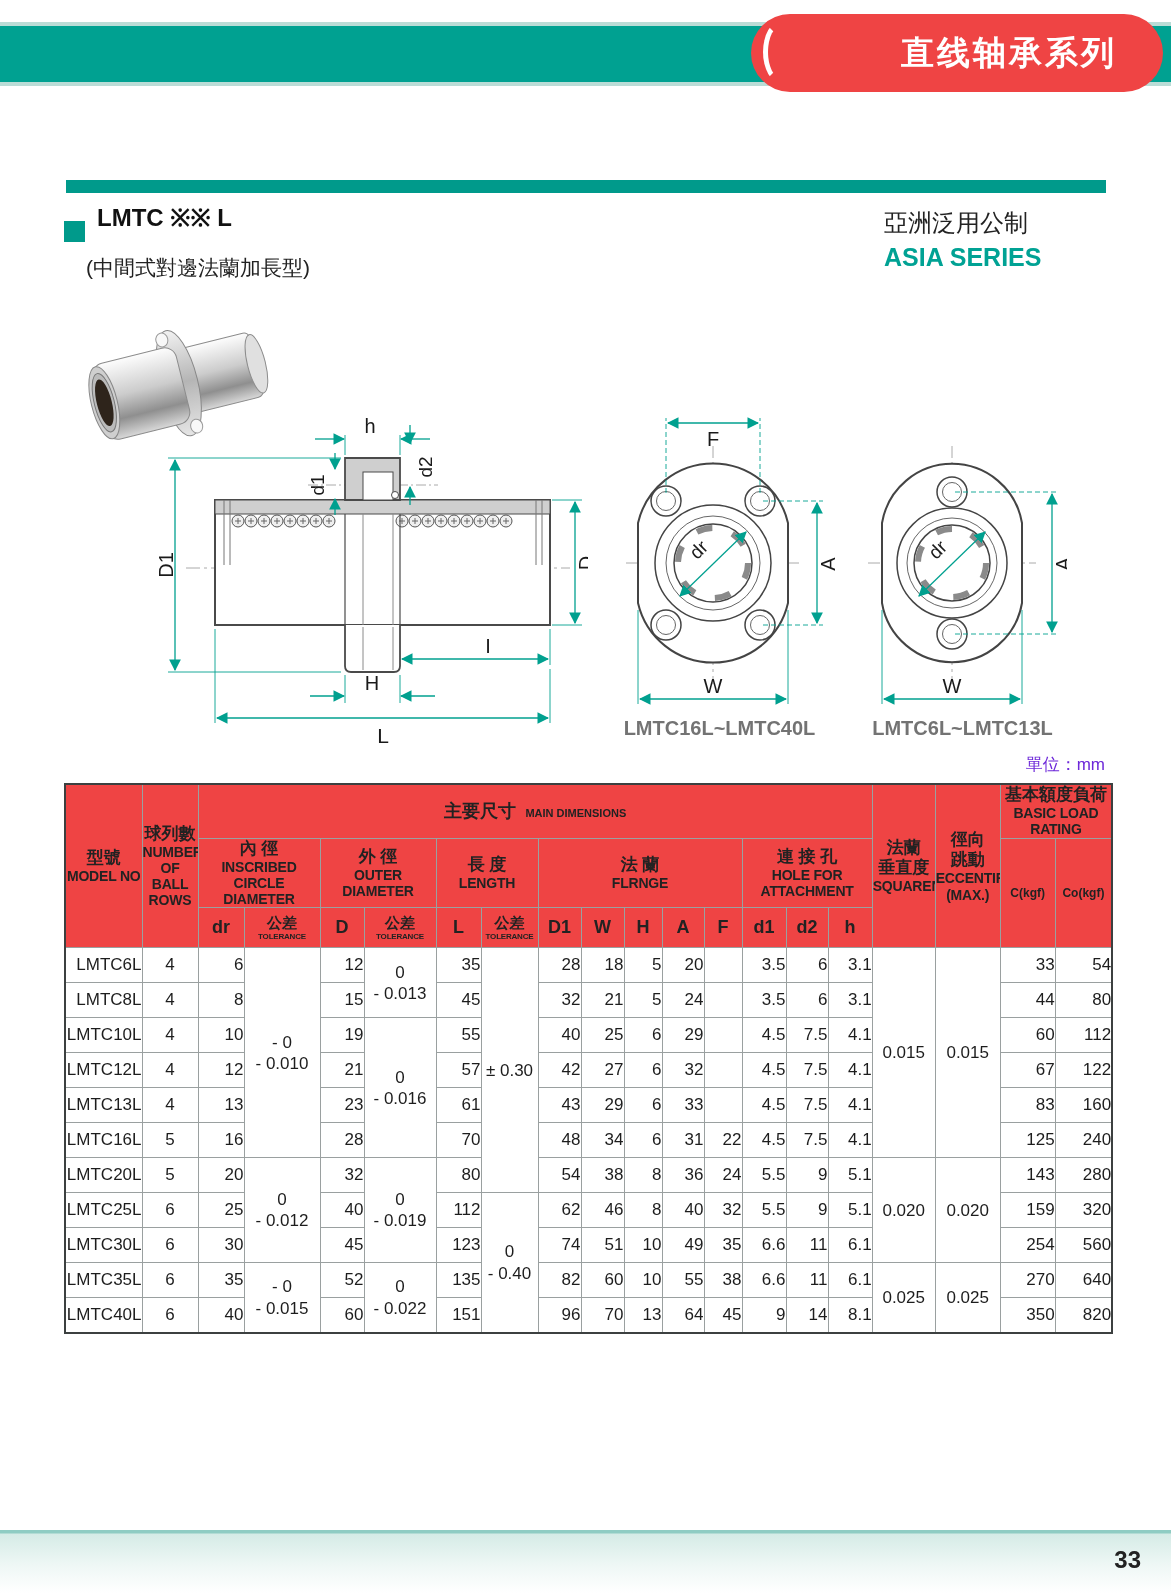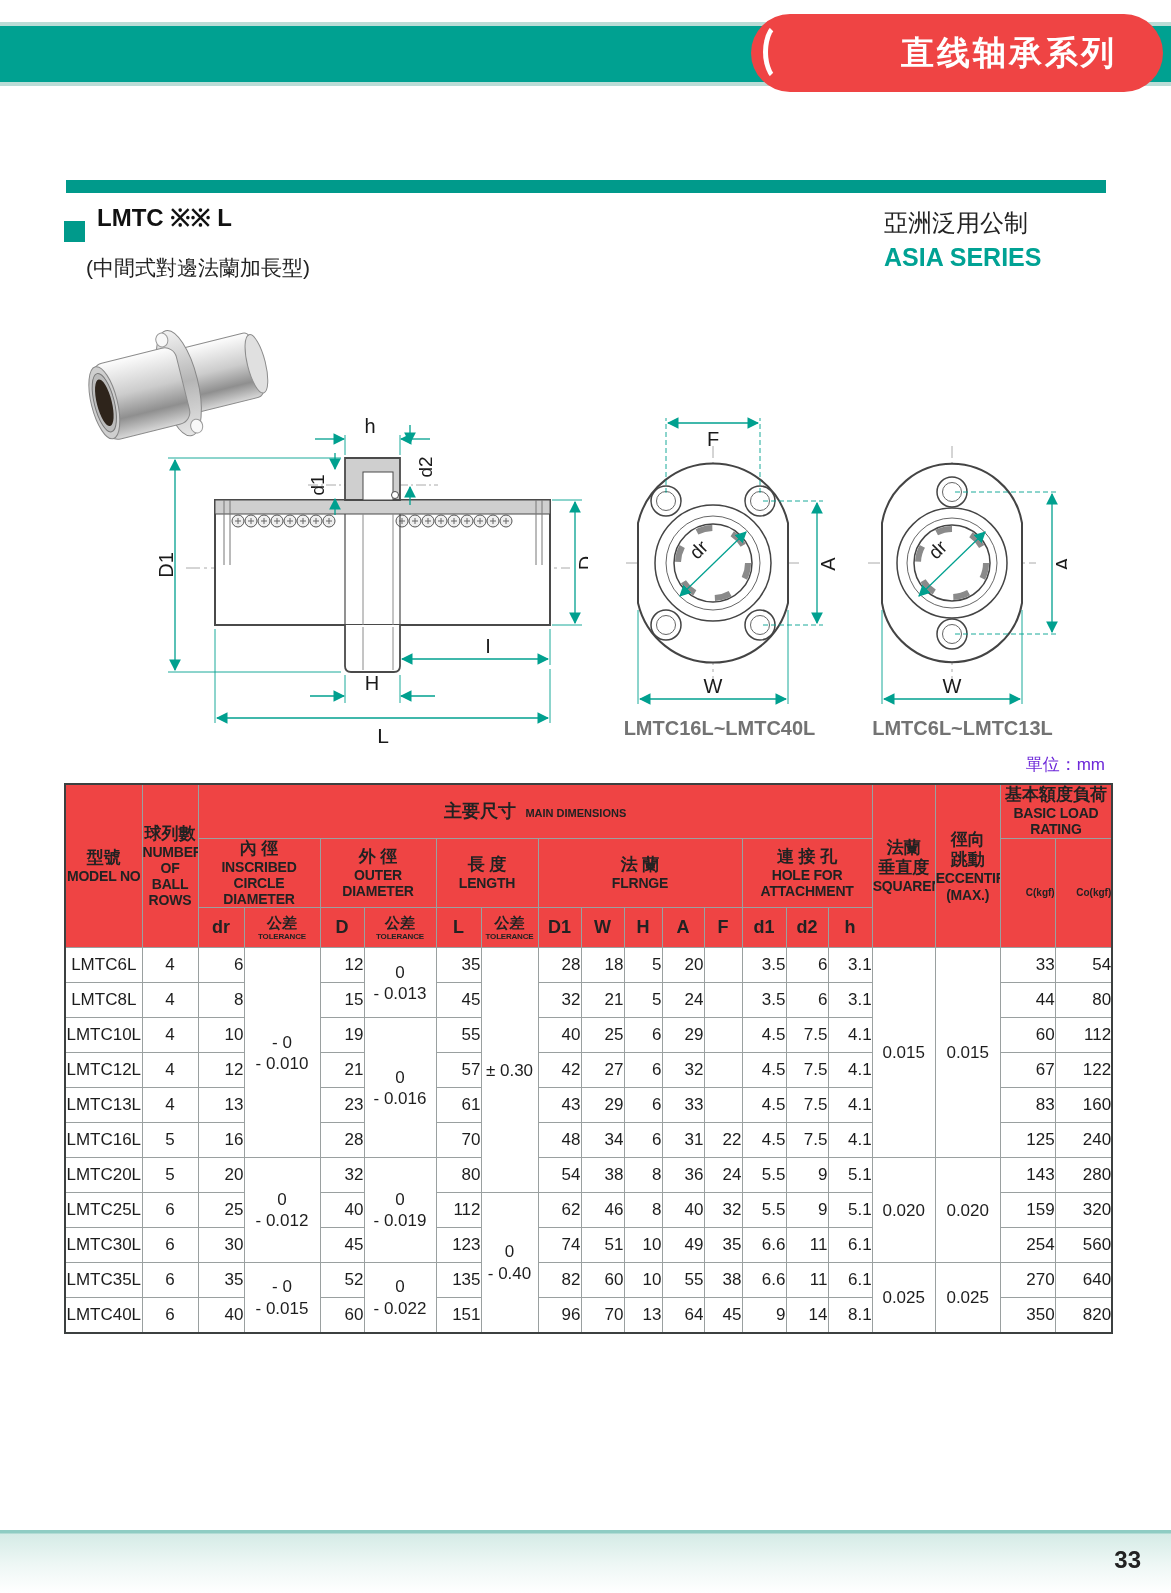--- a/index.html
+++ b/index.html
@@ -34,23 +34,23 @@
   .spec-table th,.spec-table td{border:1px solid #9aa0a0;padding:0;overflow:hidden;vertical-align:middle;}
   .spec-table thead th{background:#ef4444;color:#222;font-weight:bold;}
   .hr1{height:52px;} .hr2{height:38px;} .hr3{height:40px;}
   .spec-table tbody tr{height:35px;}
   .zh{font-size:17px;line-height:1.2;}
   .zh-lg{font-size:18px;display:inline;}
   .en{font-size:14px;line-height:1.15;letter-spacing:-0.2px;}
   .en-lg{font-size:11px;display:inline;margin-left:5px;}
   .sub-dim{font-size:18px;font-weight:normal;}
   .tol-h .zh{font-size:15px;} .tol-h .en{font-size:8px;}
-  .kgf{font-size:10px;text-align:right;}
+  .kgf{font-size:12px;}
   .spec-table tbody td{font-size:17px;color:#1d1d1d;}
-  .model{text-align:center;padding-left:7px;font-size:16.5px;}
+  .model{text-align:right;padding-left:7px;font-size:16.5px;}
   .num{text-align:right;padding-right:11px;}
   .ctr{text-align:center;}
   .tol{text-align:center;font-size:16.5px;line-height:1.25;}
   
   .footer-band{position:absolute;left:0;right:0;top:1530px;height:63px;
       background:linear-gradient(180deg,#8fccc3 0,#8fccc3 3px,#d5ebe6 4px,#eef7f5 55%,#ffffff 100%);}
   .footer-line{position:absolute;left:0;right:0;top:1542px;text-align:center;
       font-size:26px;font-weight:bold;color:#111;}
   .footer-line .tel{margin-left:26px;}
   .page-no{position:absolute;right:30px;top:1546px;font-size:24px;font-weight:bold;color:#222;}

